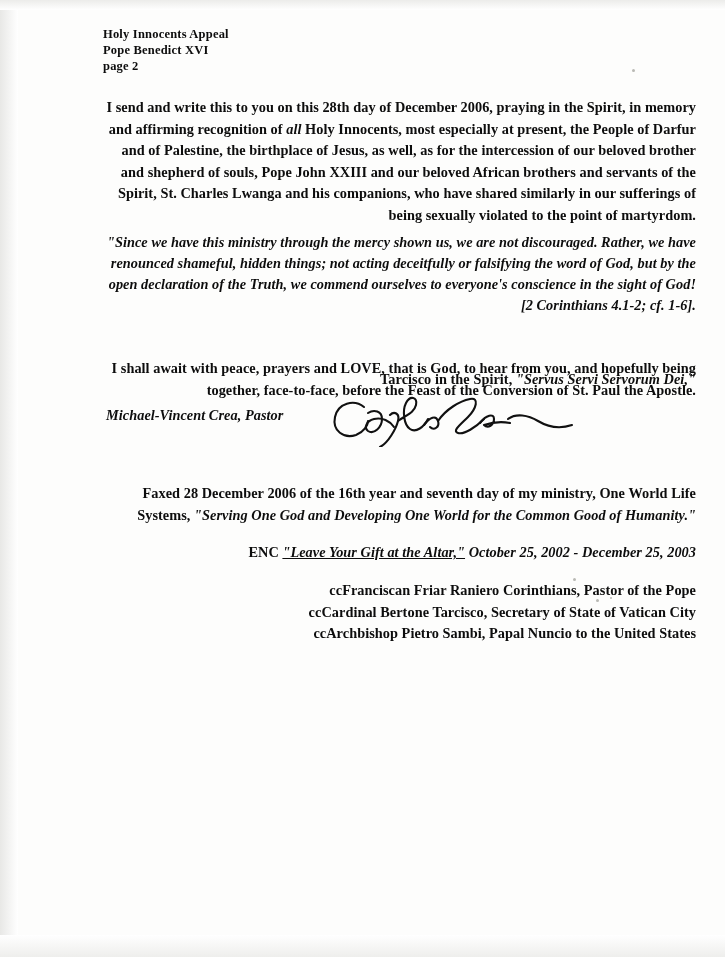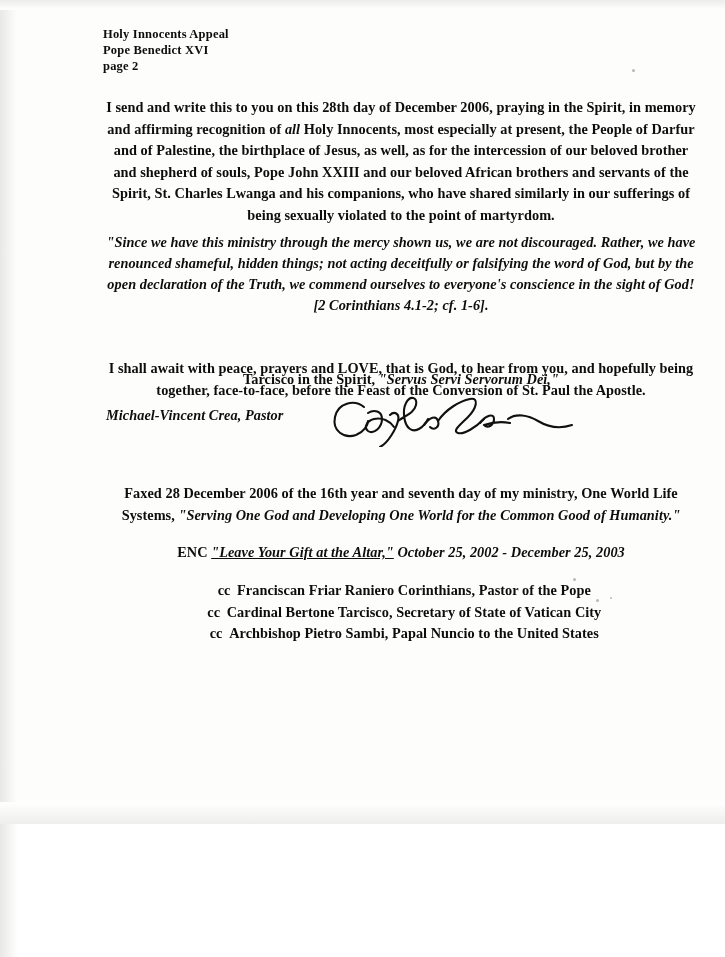--- a/index.html
+++ b/index.html
@@ -11,21 +11,21 @@
     height: 957px;
     background: #ffffff;
     font-family: "Liberation Serif", serif;
     color: #0d0d0d;
     overflow: hidden;
     position: relative;
   }
   .page {
     position: relative;
     width: 725px;
-    height: 824px;
+    height: 957px;
     background: #fdfdfc;
   }
   
   .scan-edge-left {
     position: absolute;
     left: 0; top: 0;
     width: 18px; height: 957px;
     background: linear-gradient(to right, #e8e8e6, #ffffff);
     pointer-events: none;
   }
@@ -56,21 +56,21 @@
   .letterhead div { white-space: nowrap; }
 
   .body-block {
     position: absolute;
     left: 106px;
     width: 590px;
     font-size: 14.3px;
     font-weight: bold;
     line-height: 21.5px;
     letter-spacing: 0.05px;
-    text-align: center;
+    text-align: right;
   }
 
   .p-opening { top: 97px; }
   .p-quote {
     top: 232px;
     font-style: italic;
     line-height: 21px;
   }
   .p-await { top: 358px; }
   .p-steadfast { top: 368px; }

